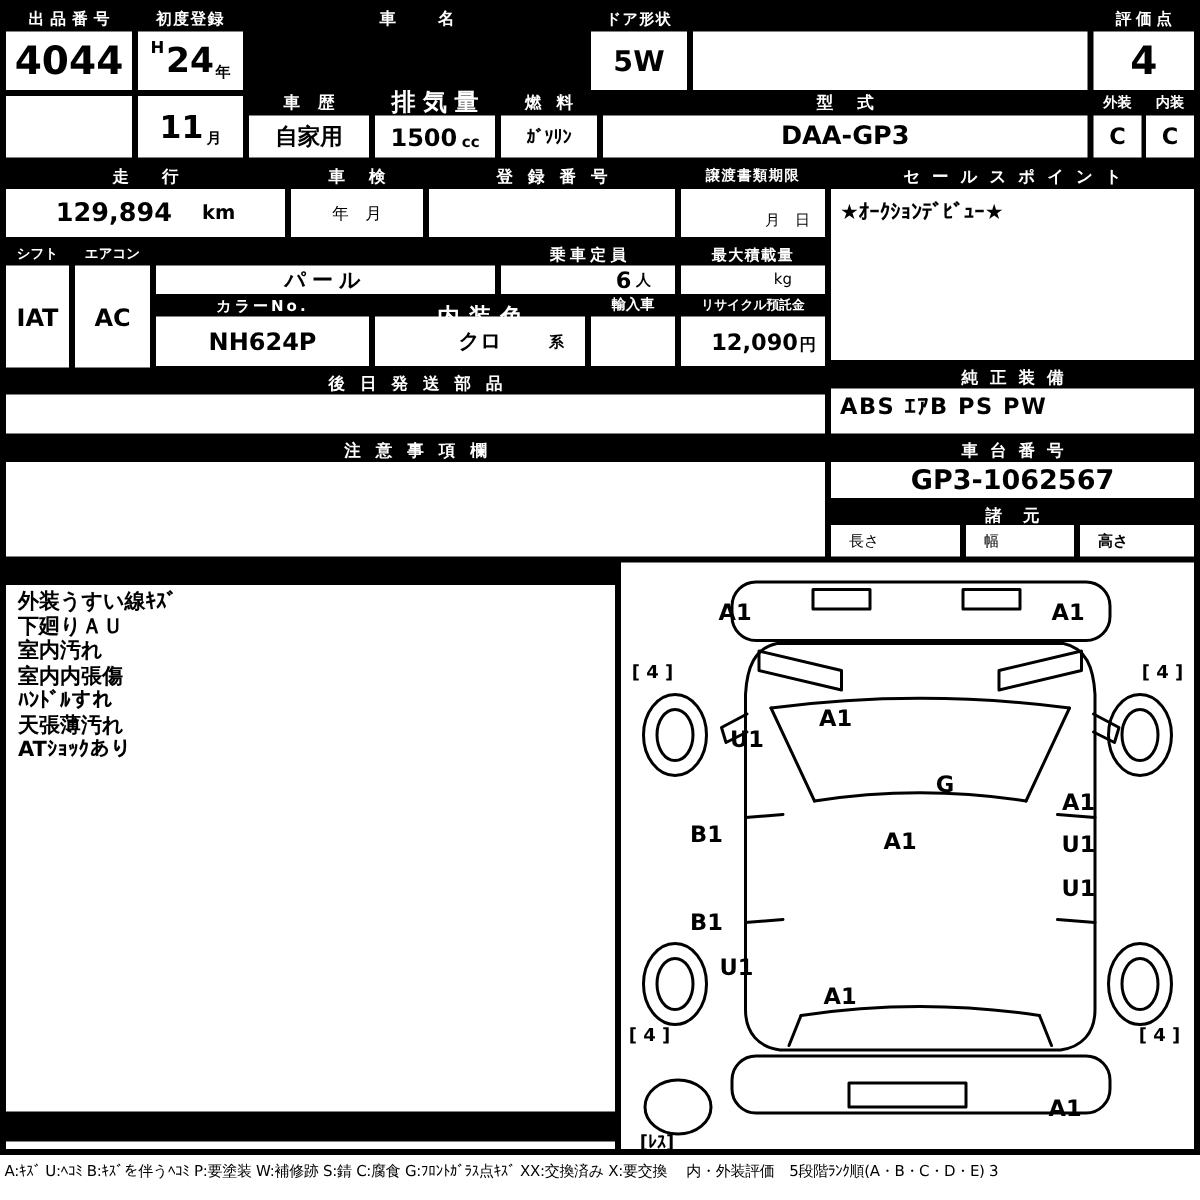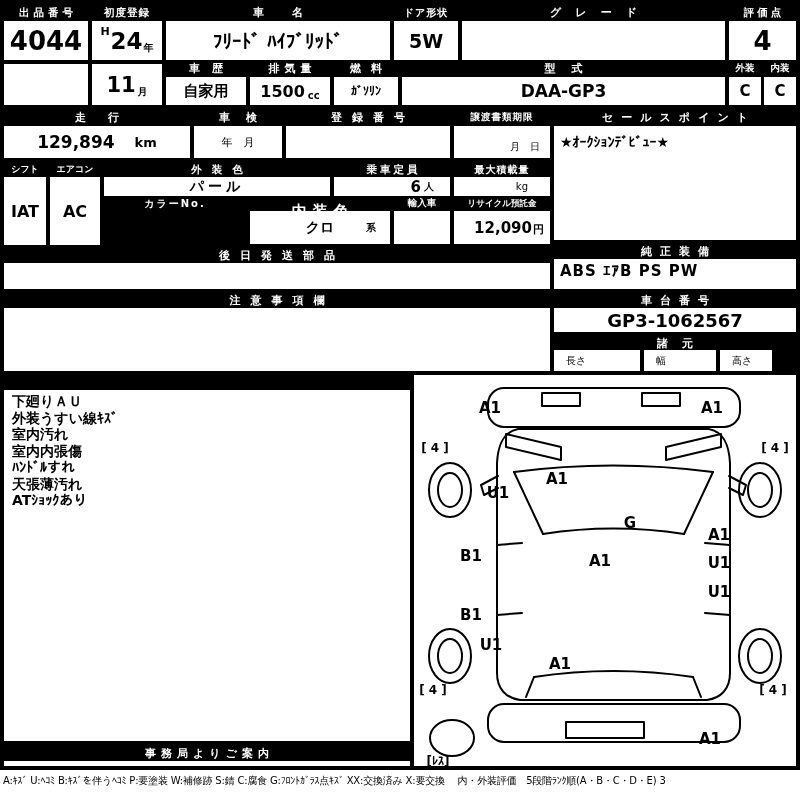--- a/index.html
+++ b/index.html
@@ -34,35 +34,33 @@
       <span style="font-size:11px;align-self:flex-start;margin-top:4px">H</span>
       <span style="font-size:23px">24</span>
       <span style="font-size:10px;align-self:flex-end;margin-bottom:5px">年</span>
     </div>
     <div class="c" style="left:92px;top:64px;width:70px;height:41px;gap:2px">
       <span style="font-size:21px">11</span>
       <span style="font-size:10px;align-self:flex-end;margin-bottom:6px">月</span>
     </div>
 
     <div class="h" style="left:166px;top:4px;width:224px;height:17px;letter-spacing:28px;padding-left:28px">車名</div>
-    <div class="c" style="left:166px;top:21px;width:224px;height:39px;font-size:19px">ﾌﾘｰﾄﾞ ﾊｲﾌﾞﾘｯﾄﾞ</div>
 
     <div class="h" style="left:394px;top:4px;width:64px;height:17px;font-size:10px;letter-spacing:1px">ドア形状</div>
     <div class="c" style="left:394px;top:21px;width:64px;height:39px;font-size:19px">5W</div>
 
-    <div class="h" style="left:462px;top:4px;width:263px;height:17px;letter-spacing:14px;padding-left:14px">グレード</div>
     <div class="c" style="left:462px;top:21px;width:263px;height:39px"></div>
 
     <div class="h" style="left:729px;top:4px;width:67px;height:17px;font-size:10.5px;letter-spacing:3px;padding-left:3px">評価点</div>
     <div class="c" style="left:729px;top:21px;width:67px;height:39px;font-size:26px">4</div>
 
     <div class="h" style="left:166px;top:60px;width:80px;height:17px;letter-spacing:12px;padding-left:12px">車歴</div>
     <div class="c" style="left:166px;top:77px;width:80px;height:28px;font-size:15px">自家用</div>
 
-    <div class="h" style="left:250px;top:60px;width:80px;height:17px;letter-spacing:5px;padding-left:5px;font-size:11px">排気量</div>
+    <div class="h" style="left:250px;top:60px;width:80px;height:17px;letter-spacing:5px;padding-left:5px;font-size:16px">排気量</div>
     <div class="c" style="left:250px;top:77px;width:80px;height:28px;gap:3px">
       <span style="font-size:16px">1500</span>
       <span style="font-size:10px;align-self:flex-end;margin-bottom:4px">cc</span>
     </div>
 
     <div class="h" style="left:334px;top:60px;width:64px;height:17px;letter-spacing:10px;padding-left:10px">燃料</div>
     <div class="c" style="left:334px;top:77px;width:64px;height:28px;font-size:12px">ｶﾞｿﾘﾝ</div>
 
     <div class="h" style="left:402px;top:60px;width:323px;height:17px;letter-spacing:16px;padding-left:16px">型式</div>
     <div class="c" style="left:402px;top:77px;width:323px;height:28px;font-size:17px">DAA-GP3</div>
@@ -88,33 +86,33 @@
     <div class="c" style="left:454px;top:126px;width:96px;height:32px;justify-content:flex-end;align-items:flex-end;padding:0 10px 4px 0;font-size:10px;font-weight:normal">月　日</div>
 
     <div class="h" style="left:554px;top:109px;width:242px;height:17px;letter-spacing:8px;padding-left:8px">セールスポイント</div>
     <div class="c tl" style="left:554px;top:126px;width:242px;height:114px;padding:8px 6px;font-size:14px">★ｵｰｸｼｮﾝﾃﾞﾋﾞｭｰ★</div>
 
     <div class="h" style="left:4px;top:162px;width:42px;height:15px;font-size:9px">シフト</div>
     <div class="h" style="left:50px;top:162px;width:50px;height:15px;font-size:9px">エアコン</div>
     <div class="c" style="left:4px;top:177px;width:42px;height:68px;font-size:16px">IAT</div>
     <div class="c" style="left:50px;top:177px;width:50px;height:68px;font-size:16px">AC</div>
 
-    <div class="h" style="left:104px;top:162px;width:226px;height:15px;font-size:10.5px;letter-spacing:10px;padding-left:10px">外装色</div>
     <div class="c" style="left:104px;top:177px;width:226px;height:19px;font-size:14px;letter-spacing:4px">パール</div>
 
     <div class="h" style="left:334px;top:162px;width:116px;height:15px;font-size:10.5px;letter-spacing:3px;padding-left:3px">乗車定員</div>
     <div class="c" style="left:334px;top:177px;width:116px;height:19px;justify-content:flex-end;padding-right:16px;gap:3px">
       <span style="font-size:15px">6</span>
       <span style="font-size:10px;align-self:flex-end;margin-bottom:2px">人</span>
     </div>
 
     <div class="h" style="left:454px;top:162px;width:96px;height:15px;font-size:10px;letter-spacing:1px">最大積載量</div>
     <div class="c" style="left:454px;top:177px;width:96px;height:19px;justify-content:flex-end;padding-right:22px;font-size:10px;font-weight:normal">kg</div>
 
     <div class="h" style="left:104px;top:196px;width:142px;height:15px;font-size:10px;letter-spacing:2px">カラーNo.</div>
+    <div class="c" style="left:104px;top:211px;width:142px;height:33px;font-size:16px">NH624P</div>
 
     <div class="h" style="left:250px;top:204px;width:140px;height:15px;font-size:15px;letter-spacing:6px;padding-left:6px">内装色</div>
     <div class="c" style="left:250px;top:211px;width:140px;height:33px;position:absolute;font-size:14px">
       <span>クロ</span>
       <span class="unit-abs">系</span>
     </div>
 
     <div class="h" style="left:394px;top:196px;width:56px;height:15px;font-size:9.5px">輸入車</div>
     <div class="c" style="left:394px;top:211px;width:56px;height:33px"></div>
 
@@ -132,33 +130,32 @@
 
     <div class="h" style="left:4px;top:293px;width:546px;height:15px;letter-spacing:10px;padding-left:10px">注意事項欄</div>
     <div class="c" style="left:4px;top:308px;width:546px;height:63px"></div>
 
     <div class="h" style="left:554px;top:293px;width:242px;height:15px;letter-spacing:8px;padding-left:8px">車台番号</div>
     <div class="c" style="left:554px;top:308px;width:242px;height:24px;font-size:18px">GP3-1062567</div>
 
     <div class="h" style="left:554px;top:336px;width:242px;height:14px;letter-spacing:14px;padding-left:14px">諸元</div>
     <div class="c" style="left:554px;top:350px;width:86px;height:21px;justify-content:flex-start;padding-left:12px;font-size:10px;font-weight:normal">長さ</div>
     <div class="c" style="left:644px;top:350px;width:72px;height:21px;justify-content:flex-start;padding-left:12px;font-size:10px;font-weight:normal">幅</div>
-    <div class="c" style="left:720px;top:350px;width:52px;height:21px;justify-content:flex-start;padding-left:12px;font-size:10px;font-weight:normal">高さ</div>
+    <div class="c" style="left:720px;top:350px;width:76px;height:21px;justify-content:flex-start;padding-left:12px;font-size:10px;font-weight:bold">高さ</div>
 
     <div class="notes" style="left:4px;top:390px;width:406px;height:351px">
+        <div class="note-line">外装うすい線ｷｽﾞ</div>
         <div class="note-line">下廻りＡＵ</div>
-        <div class="note-line">外装うすい線ｷｽﾞ</div>
         <div class="note-line">室内汚れ</div>
         <div class="note-line">室内内張傷</div>
         <div class="note-line">ﾊﾝﾄﾞﾙすれ</div>
         <div class="note-line">天張薄汚れ</div>
         <div class="note-line">ATｼｮｯｸあり</div>
       </div>
 
-    <div class="h" style="left:4px;top:745px;width:406px;height:16px;letter-spacing:5px;padding-left:5px">事務局よりご案内</div>
     <div class="c" style="left:4px;top:761px;width:406px;height:5px"></div>
 
     <div class="diagram" style="left:414px;top:375px;width:382px;height:391px">
       <svg class="car" viewBox="0 0 382 391">
         <g fill="none" stroke="#000" stroke-width="2" stroke-linejoin="round" stroke-linecap="round">
 
           <rect x="74" y="13" width="252" height="39" rx="16"></rect>
           <rect x="128" y="18" width="38" height="13"></rect>
           <rect x="228" y="18" width="38" height="13"></rect>
 

